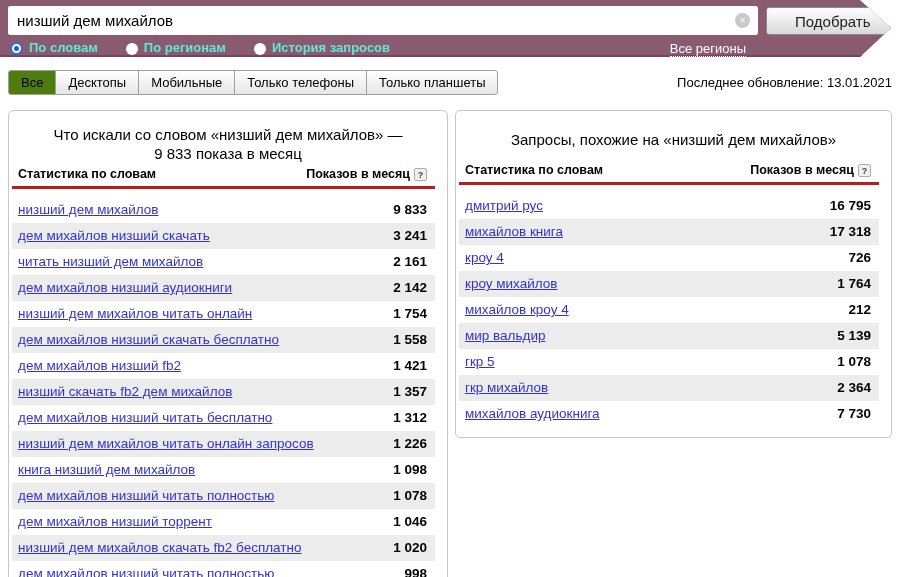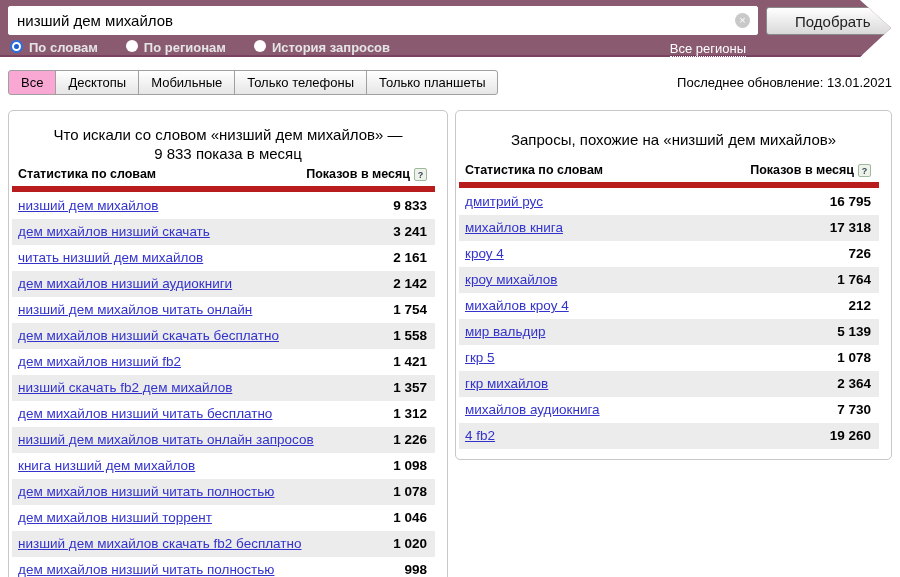--- a/index.html
+++ b/index.html
@@ -14,51 +14,51 @@
   .search-input { width:100%; height:100%; border:1px solid #fff; border-radius:2px;
                   padding:0 30px 0 8px; font-size:15px; font-family:inherit; color:#000; }
   .clear-btn { position:absolute; right:8px; top:7px; width:15px; height:15px;
                background:#c9c9c9; border-radius:50%; color:#fff; font-size:11px;
                line-height:15px; text-align:center; cursor:pointer; }
   .submit-btn { position:absolute; left:766px; top:7px; height:28px; padding:0 28px;
                 font-size:15px; font-family:inherit; color:#222;
                 background:linear-gradient(#ffffff,#d9d9d9);
                 border:1px solid #8a8a8a; border-radius:3px; cursor:pointer; }
   .radio-row { position:absolute; left:10px; top:40px; display:flex; gap:28px; align-items:center; }
-  .radio-item { display:flex; align-items:flex-start; gap:6px; color:#e5e5e5; font-size:13px;
+  .radio-item { display:flex; align-items:flex-end; gap:6px; color:#5eead4; font-size:13px;
                 font-weight:bold; cursor:pointer; }
   .radio-dot { width:12px; height:12px; border-radius:50%; background:#fff; position:relative; }
   .radio-item.selected .radio-dot { border:2px solid #2b6fe0; width:13px; height:13px; }
   .radio-item.selected .radio-dot::after { content:""; position:absolute; left:2px; top:2px;
                 width:5px; height:5px; border-radius:50%; background:#1e5fd0; }
   .all-regions { position:absolute; right:154px; top:41px; color:#fff; font-size:13px;
                  border-bottom:1px dotted #fff; cursor:pointer; }
 
   
   .tabs-row { position:relative; height:25px; margin:13px 0 0 8px; }
   .tabs { display:inline-flex; }
   .tab { padding:4px 12px; font-size:13px; color:#000; cursor:pointer;
          background:linear-gradient(#ffffff,#e6e6e6); border:1px solid #a0a0a0;
          margin-left:-1px; white-space:nowrap; }
   .tab:first-child { margin-left:0; border-radius:3px 0 0 3px; }
   .tab:last-child { border-radius:0 3px 3px 0; }
-  .tab.active { background:#f9a8d4; }
+  .tab.active { background:#4d7c0f; }
   .last-update { position:absolute; right:8px; top:5px; font-size:13px; color:#000; }
 
   
   .panels { display:flex; gap:7px; margin:15px 8px 0; align-items:flex-start; }
   .panel { border:1px solid #c8c8c8; border-radius:5px; background:#fff; }
   .panel-left { width:440px; height:700px; }
   .panel-right { flex:1; padding-bottom:10px; }
   .panel-title { margin-top:8px; min-height:40px; display:flex; align-items:center;
                  justify-content:center; text-align:center; font-size:15px; line-height:19px; }
   .panel-left .panel-title span { max-width:350px;margin-top:6px; }
   .cols { display:flex; justify-content:space-between; align-items:flex-end;
-          margin:4px 12px 1px 3px; padding:0 8px 5px 6px;
-          border-bottom:6px solid #b91c1c; font-size:12.5px; font-weight:bold; }
+          margin:4px 12px 8px 3px; padding:0 8px 5px 6px;
+          border-bottom:3px solid #b91c1c; font-size:12.5px; font-weight:bold; }
   .col-right { display:flex; align-items:center; gap:4px; }
   .help { display:inline-block; width:13px; height:13px; background:#eef2ea;
           border:1px solid #9db89b; border-radius:2px; color:#345; font-size:9px;
           font-weight:bold; line-height:12px; text-align:center; cursor:pointer; }
   .table { margin:0 12px 0 3px; }
   .row { display:flex; justify-content:space-between; gap:8px;
          padding:4px 8px 4px 6px; font-size:13.5px; line-height:18px;
          align-items:flex-start; }
   .row:nth-child(even) { background:#ececec; }
   .row a { color:#3333cc; text-decoration:underline; white-space:nowrap; }
@@ -220,20 +220,16 @@
           <span class="num">1 078</span>
         </div>
         <div class="row">
           <a href="#">гкр михайлов</a>
           <span class="num">2 364</span>
         </div>
         <div class="row">
           <a href="#">михайлов аудиокнига</a>
           <span class="num">7 730</span>
         </div>
-        <div class="row">
-          <a href="#">4 fb2</a>
-          <span class="num">19 260</span>
-        </div>
       </div>
   </div>
 
 </div>
 
 </body></html>

